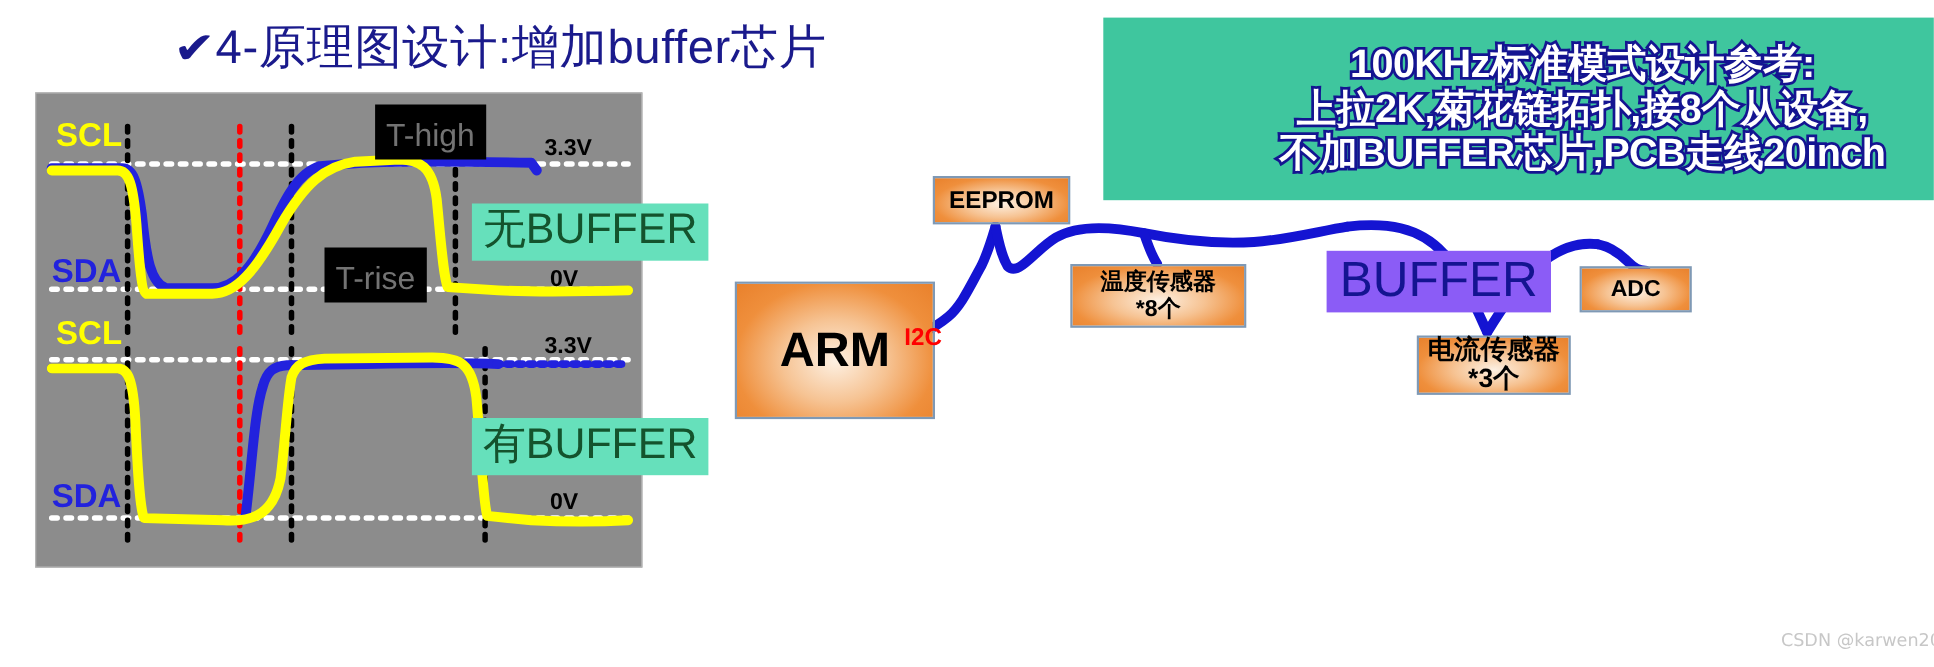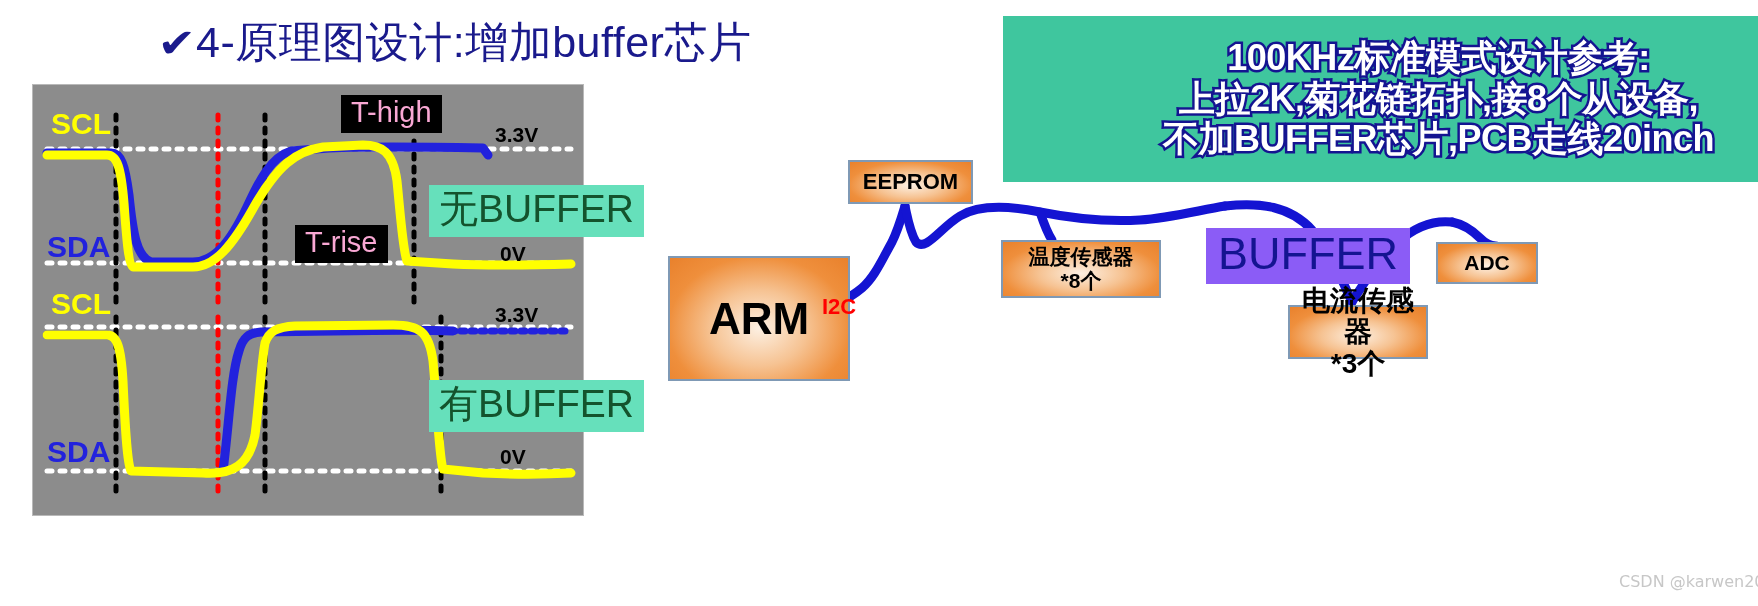--- a/index.html
+++ b/index.html
@@ -43,23 +43,23 @@
     font-family:"Liberation Sans",sans-serif;
     letter-spacing:0px;
     line-height:1;
   }
   .wf-scl{color:#ffff00;}
   .wf-sda{color:#2222dd;}
   .wf-volt{color:#000000;font-size:21px;font-weight:bold;}
 
   .blackbox{
     position:absolute;
-    background:#000000;color:#f9a8d4;
+    background:#000000;color:#737373;
     font-size:29px;
-    padding:2px 10px 4px 10px;
+    padding:14px 10px 4px 10px;
     line-height:1.1;
     white-space:nowrap;
     font-weight:normal;
   }
   .mintbox{
     position:absolute;
     background:#66e0bb;
     color:#14532d;
     font-size:39px;
     padding:3px 10px 6px 10px;
@@ -99,22 +99,22 @@
     color:#000000;
     display:flex;flex-direction:column;
     align-items:center;justify-content:center;
     text-align:center;
     font-weight:bold;
     line-height:1.12;
     box-sizing:border-box;
   }
   #chip-arm{left:36px;top:136px;width:182px;height:125px;font-size:44px;margin-left:32px;}
   #chip-eeprom{left:248px;top:40px;width:125px;height:44px;font-size:22px;}
-  #chip-temp{left:373px;top:120px;width:160px;height:58px;font-size:21px;margin-left:28px;}
-  #chip-current{left:688px;top:185px;width:140px;height:54px;font-size:28px;}
+  #chip-temp{left:373px;top:120px;width:160px;height:58px;font-size:21px;}
+  #chip-current{left:688px;top:185px;width:140px;height:54px;font-size:24px;}
   #chip-adc{left:836px;top:122px;width:102px;height:42px;font-size:21px;}
 
   #i2c-label{
     left:222px;top:174px;
     color:#ff0000;font-size:22px;font-weight:bold;
   }
   #buffer-tag{
     left:1206px;top:228px;
     background:#8b5cf6;color:#141491;
     font-size:45px;padding:2px 12px 7px 12px;

